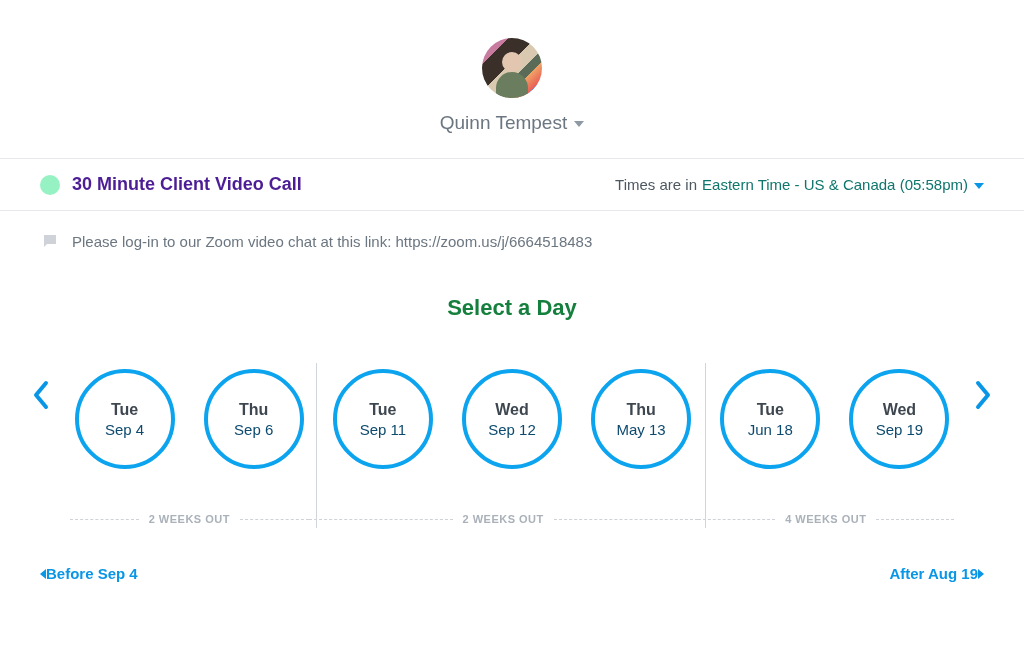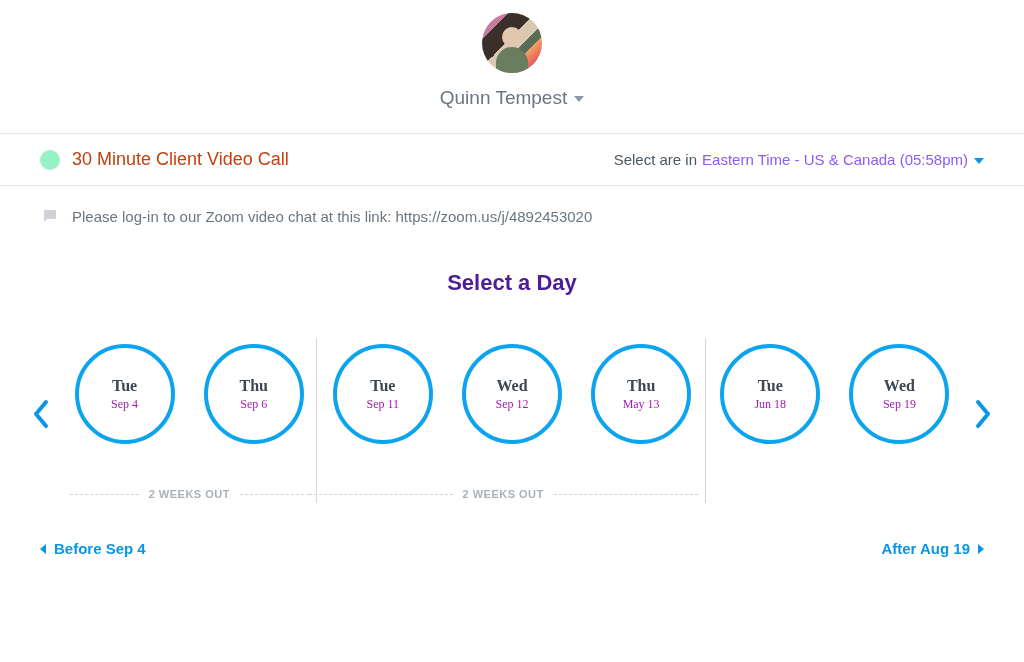--- a/index.html
+++ b/index.html
@@ -5,21 +5,21 @@
     * { margin: 0; padding: 0; box-sizing: border-box; }
     body {
       font-family: -apple-system, BlinkMacSystemFont, "Segoe UI", Helvetica, Arial, sans-serif;
       background: #fff;
       color: #4a5568;
       width: 1024px;
       margin: 0 auto;
     }
     .profile-section {
       text-align: center;
-      padding: 13px 0 24px;
+      padding: 38px 0 24px;
     }
     .avatar {
       width: 60px;
       height: 60px;
       border-radius: 50%;
       margin: 0 auto 14px;
       background: linear-gradient(135deg, #c77b9e 22%, #3b2f2a 22%, #3b2f2a 45%, #d9c9b0 45%, #d9c9b0 60%, #5a6b58 60%, #5a6b58 70%, #f0a265 70%, #e95c55 85%, #567ed0 85%);
       position: relative;
       overflow: hidden;
     }
@@ -67,30 +67,30 @@
       align-items: center;
       padding: 15px 40px;
     }
     .title-group { display: flex; align-items: center; gap: 12px; }
     .dot {
       width: 20px; height: 20px; border-radius: 50%;
       background: #96f2c3;
     }
     .title {
       font-size: 18px;
-      font-weight: 400;
-      color: #c2410c;
+      font-weight: 700;
+      color: #4c1d95;
     }
     .tz-group {
       display: flex; align-items: center; gap: 5px;
       font-size: 15px;
       color: #4d5760;
     }
     .tz-link {
-      color: #8b5cf6;
+      color: #0f766e;
       cursor: pointer;
     }
     .tz-link .chevron-down { border-top-color: #0a96e6; }
 
     .info-section {
       padding: 14px 40px 0;
     }
     .info-row {
       display: flex; align-items: center; gap: 12px;
       padding: 6px 0;
@@ -100,30 +100,29 @@
     .icon-box {
       width: 20px; height: 20px;
       display: flex; align-items: center; justify-content: center;
       flex-shrink: 0;
     }
 
     .select-day-title {
       text-align: center;
       font-size: 22px;
       font-weight: 700;
-      color: #4c1d95;
+      color: #15803d;
       margin: 38px 0 48px;
     }
 
     .carousel {
       display: flex;
-      align-items: flex-end;
+      align-items: flex-start;
       padding: 0 22px;
       position: relative;
-      font-family: Liberation Serif, serif;
     }
     .nav-chevron {
       cursor: pointer;
       padding: 10px;
       color: #0a96e6;
       flex-shrink: 0;
     }
     .days-track {
       display: flex;
       flex: 1;
@@ -153,22 +152,22 @@
       cursor: pointer;
       flex-shrink: 0;
     }
     .day-name {
       font-size: 16px;
       font-weight: 700;
       color: #3e4750;
       margin-bottom: 2px;
     }
     .day-date {
-      font-size: 12px;
-      color: #a21caf;
+      font-size: 15px;
+      color: #0c4a6e;
       font-weight: 500;
     }
 
     .weeks-out {
       display: flex;
       align-items: center;
       padding: 0 70px;
       margin-top: 44px;
     }
     .weeks-group {
@@ -196,21 +195,20 @@
 
     .footer-nav {
       display: flex;
       justify-content: space-between;
       align-items: center;
       padding: 40px 40px 30px;
     }
     .nav-link {
       display: flex;
       align-items: center;
-      gap: 8px;
       font-size: 15px;
       font-weight: 700;
       color: #0a96e6;
       cursor: pointer;
     }
     .tri-left {
       width: 0; height: 0;
       border-top: 5px solid transparent;
       border-bottom: 5px solid transparent;
       border-right: 6px solid #0a96e6;
@@ -234,38 +232,38 @@
 </div>
 
 <div class="divider"></div>
 
 <div class="header-bar">
   <div class="title-group">
     <div class="dot"></div>
     <div class="title">30 Minute Client Video Call</div>
   </div>
   <div class="tz-group">
-    <span>Select are in</span>
+    <span>Times are in</span>
     <span class="tz-link" style="display:inline-flex;align-items:center;gap:6px;">
       <span>Eastern Time - US &amp; Canada (05:58pm)</span>
       <span class="chevron-down"></span>
     </span>
   </div>
 </div>
 
 <div class="divider"></div>
 
 <div class="info-section">
   <div class="info-row">
     <span class="icon-box">
       <svg width="18" height="18" viewBox="0 0 24 24" fill="#cfd3d9">
           <path d="M4 4h16v12H8l-4 4V4z"></path>
         </svg>
     </span>
-    <span>Please log-in to our Zoom video chat at this link: https://zoom.us/j/4892453020</span>
+    <span>Please log-in to our Zoom video chat at this link: https://zoom.us/j/6664518483</span>
   </div>
 </div>
 
 <div class="select-day-title">Select a Day</div>
 
 <div class="carousel">
   <div class="nav-chevron">
     <svg width="18" height="32" viewBox="0 0 18 32" fill="none" stroke="#0a96e6" stroke-width="4" stroke-linecap="round" stroke-linejoin="round">
         <polyline points="14,4 4,16 14,28"></polyline>
       </svg>
@@ -316,20 +314,25 @@
   <div class="weeks-group g1">
     <div class="dashed"></div>
     <span class="weeks-label">2 WEEKS OUT</span>
     <div class="dashed"></div>
   </div>
   <div class="weeks-group g2">
     <div class="dashed"></div>
     <span class="weeks-label">2 WEEKS OUT</span>
     <div class="dashed"></div>
   </div>
+  <div class="weeks-group g3">
+    <div class="dashed"></div>
+    <span class="weeks-label">4 WEEKS OUT</span>
+    <div class="dashed"></div>
+  </div>
 </div>
 
 <div class="footer-nav">
   <div class="nav-link">
     <span class="tri-left"></span>
     <span>Before Sep 4</span>
   </div>
   <div class="nav-link">
     <span>After Aug 19</span>
     <span class="tri-right"></span>

